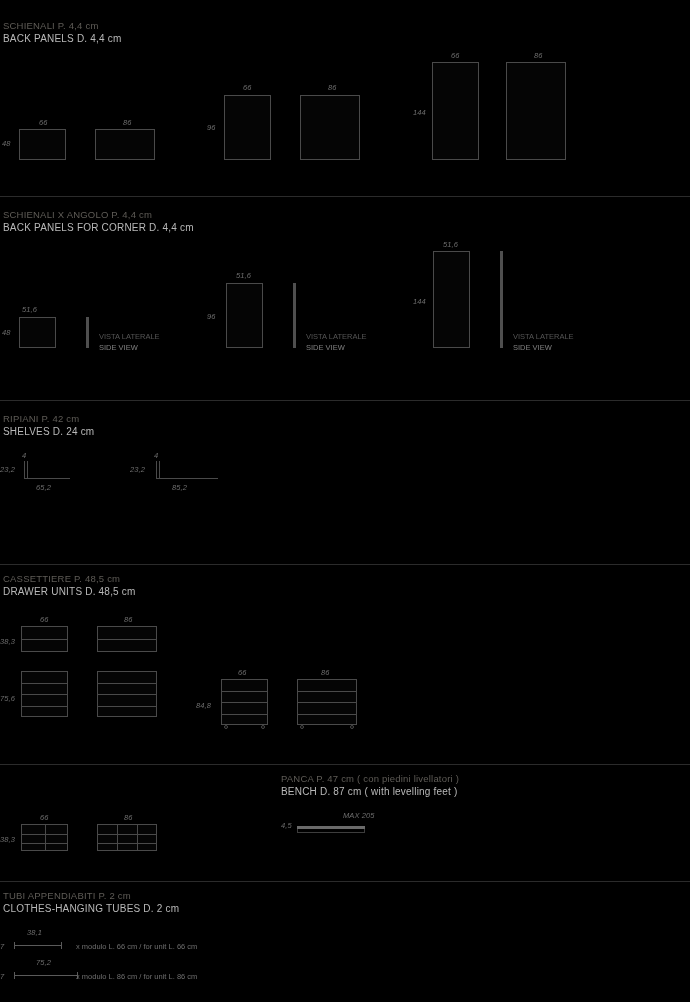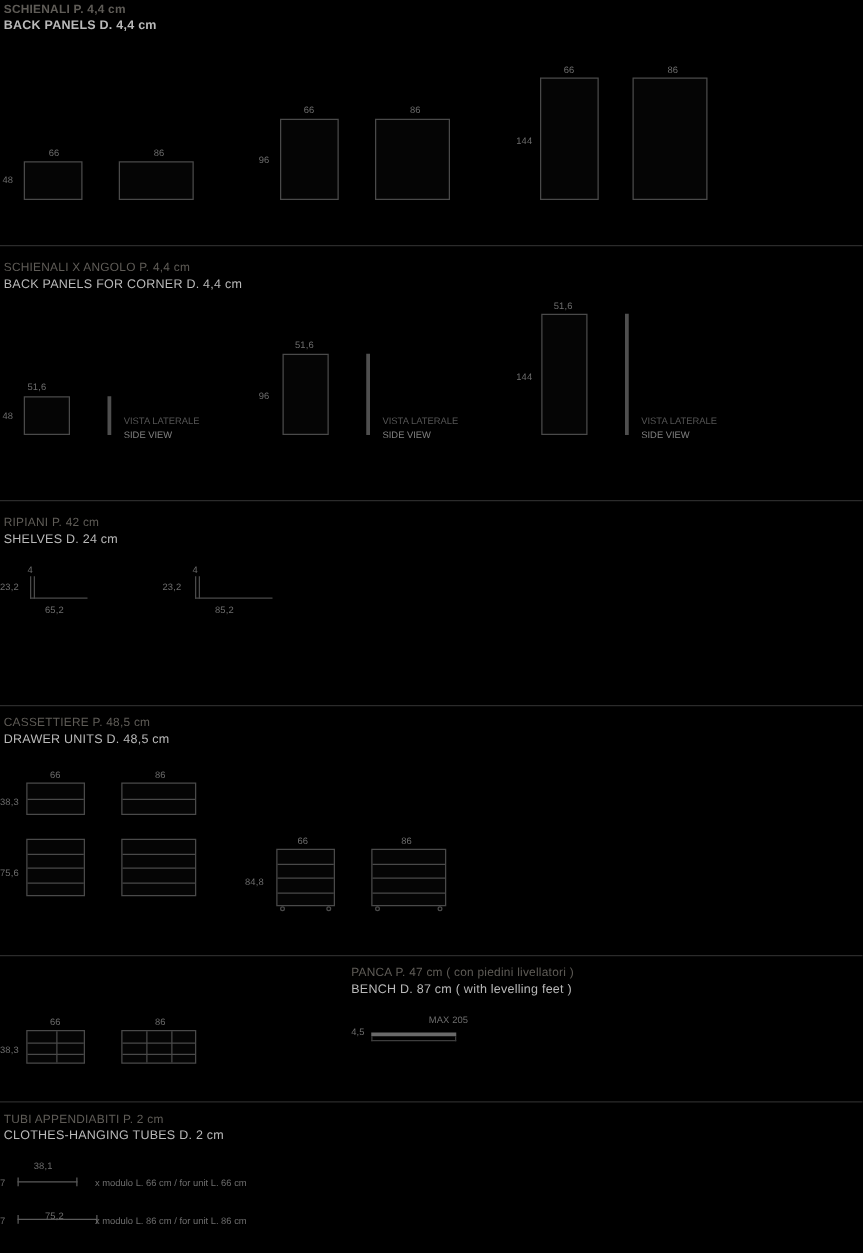--- a/index.html
+++ b/index.html
@@ -10,21 +10,21 @@
   }
   .sheet{position:absolute;inset:0;}
 
   .section{position:absolute;left:0;width:690px;}
   .divider{position:absolute;left:0;width:690px;height:1px;background:#2b2b2b;}
 
   .hdr{position:absolute;left:3px;line-height:12.5px;}
   .hdr .it{font-size:9.5px;color:#5f5c57;letter-spacing:.2px;display:block;}
   .hdr .en{font-size:10px;color:#b9b9b9;letter-spacing:.2px;display:block;}
 
-  .dim{position:absolute;font-size:7.5px;color:#6e6e6e;white-space:nowrap;letter-spacing:.1px;}
+  .dim{position:absolute;font-size:7.5px;color:#6e6e6e;white-space:nowrap;letter-spacing:.1px;font-style:italic;}
 
   .panel{position:absolute;border:1px solid #4a4a4a;background:#050505;box-sizing:border-box;}
   .sideview{position:absolute;width:3px;background:#4f4f4f;}
   .svlabel{position:absolute;font-size:7.5px;line-height:11px;white-space:nowrap;}
   .svlabel .it{color:#555;display:block;}
   .svlabel .en{color:#808080;display:block;}
 
   .shelf{position:absolute;}
   .shelf .vert{position:absolute;left:0;top:0;width:1px;background:#4a4a4a;}
   .shelf .horiz{position:absolute;left:0;height:1px;background:#4a4a4a;}
@@ -40,21 +40,21 @@
   .tube{position:absolute;height:1px;background:#5a5a5a;}
   .tubecap{position:absolute;width:1px;height:7px;background:#5a5a5a;}
   .tubenote{position:absolute;font-size:7.5px;color:#6e6e6e;white-space:nowrap;}
 </style>
 </head>
 <body>
 
 <div class="sheet">
 
   <div class="section" style="top:0;height:196px;">
-    <div class="hdr" style="top:2px;font-weight:bold;">
+    <div class="hdr" style="top:20px;">
       <span class="it">SCHIENALI P. 4,4 cm</span>
       <span class="en">BACK PANELS D. 4,4 cm</span>
     </div>
 
     <div class="dim" style="left:39px;top:118px;">66</div>
     <div class="dim" style="left:2px;top:139px;">48</div>
     <div class="panel" style="left:19px;top:129px;width:47px;height:31px;"></div>
 
     <div class="dim" style="left:123px;top:118px;">86</div>
     <div class="panel" style="left:95px;top:129px;width:60px;height:31px;"></div>
@@ -229,20 +229,20 @@
     </div>
 
     <div class="dim" style="left:0px;top:60px;">7</div>
     <div class="dim" style="left:27px;top:46px;">38,1</div>
     <div class="tubecap" style="left:14px;top:60px;"></div>
     <div class="tube" style="left:14px;top:63px;width:48px;"></div>
     <div class="tubecap" style="left:61px;top:60px;"></div>
     <div class="tubenote" style="left:76px;top:60px;text-align:center;">x modulo L. 66 cm / for unit L. 66 cm</div>
 
     <div class="dim" style="left:0px;top:90px;">7</div>
-    <div class="dim" style="left:36px;top:76px;margin-top:10px;">75,2</div>
+    <div class="dim" style="left:36px;top:76px;">75,2</div>
     <div class="tubecap" style="left:14px;top:90px;"></div>
     <div class="tube" style="left:14px;top:93px;width:64px;"></div>
     <div class="tubecap" style="left:77px;top:90px;"></div>
     <div class="tubenote" style="left:76px;top:90px;">x modulo L. 86 cm / for unit L. 86 cm</div>
   </div>
 
 </div>
 
 </body></html>

